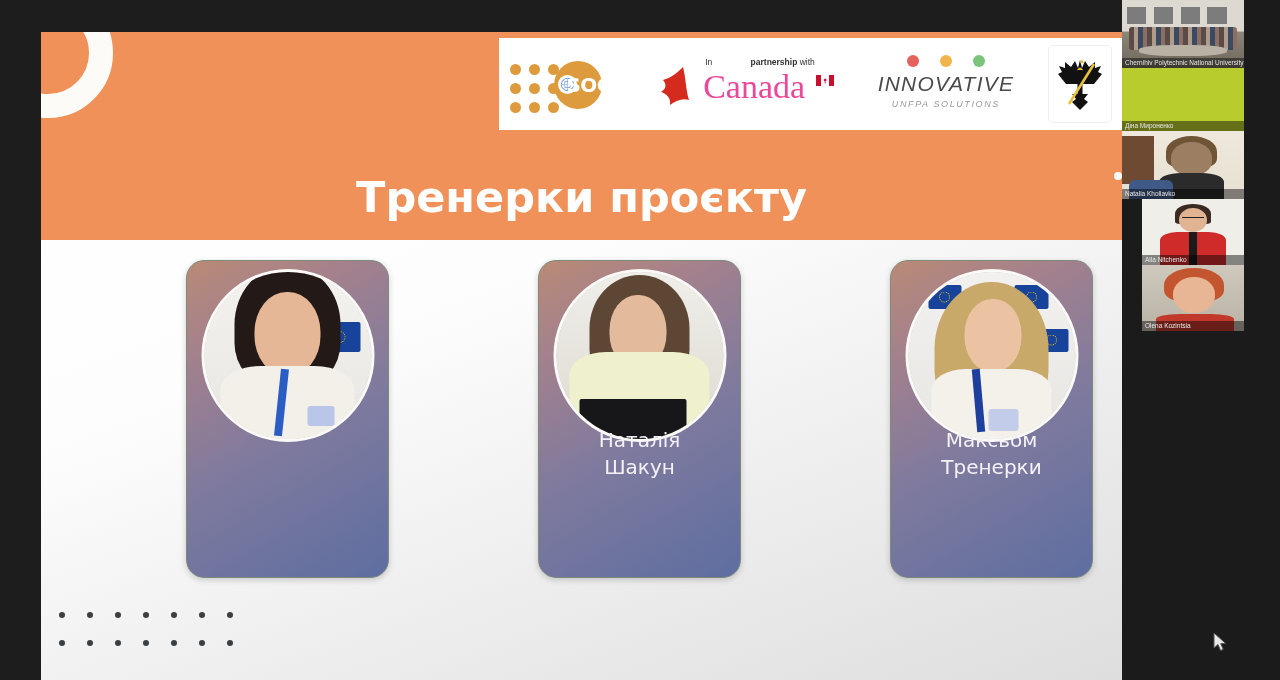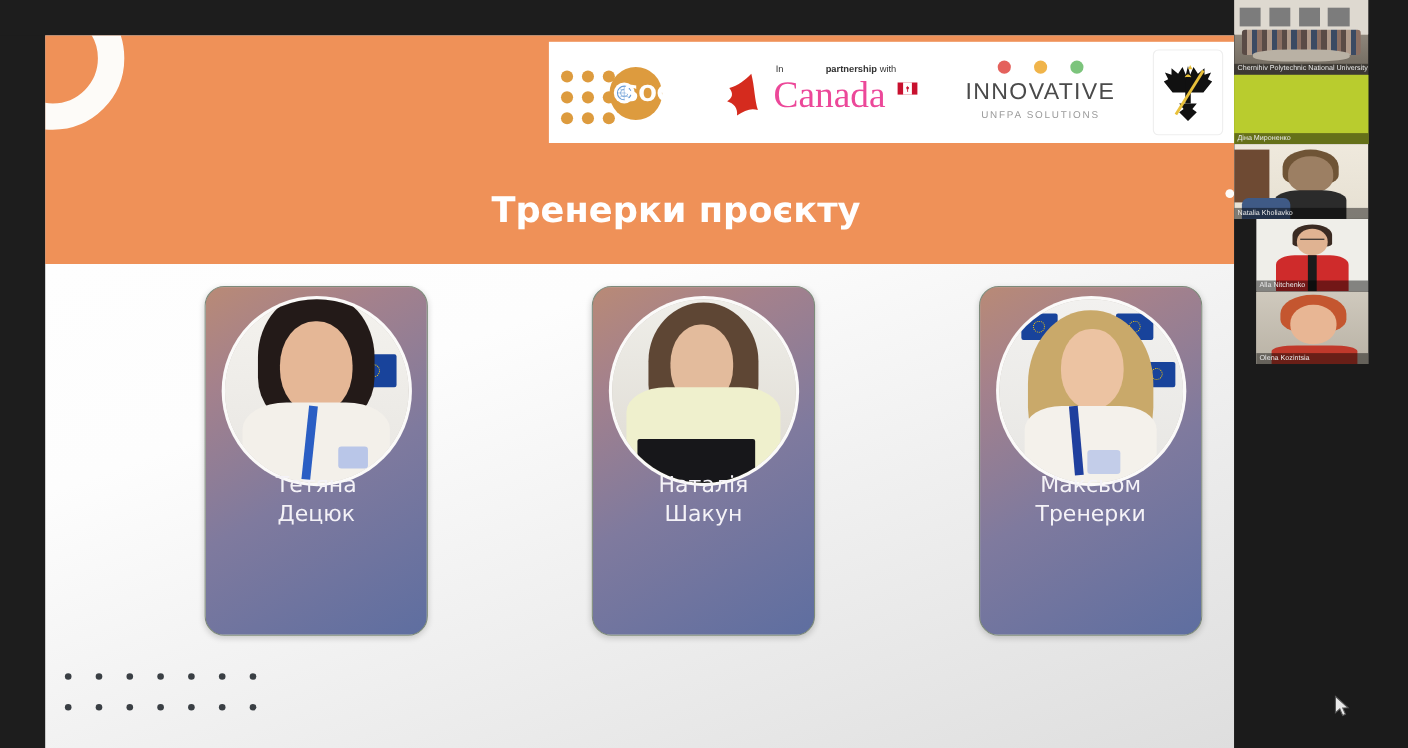--- a/index.html
+++ b/index.html
@@ -86,21 +86,21 @@
   }
   #canada-flag::before {
     content:""; position:absolute; left:5px; top:0; width:8px; height:11px; background:#fff;
   }
   #canada-flag::after {
     content:""; position:absolute; left:7px; top:2.5px; width:4px; height:6px;
     background:#c8102e; clip-path:polygon(50% 0,62% 30%,85% 22%,72% 52%,100% 58%,58% 62%,62% 100%,38% 100%,42% 62%,0 58%,28% 52%,15% 22%,38% 30%);
   }
 
   
-  #logo-innov { position:relative; width:160px; height:62px; text-align:center; }
+  #logo-innov { position:relative; width:160px; height:62px; text-align:center;font-style:italic; }
   #innov-dots { display:flex; gap:21px; justify-content:center; margin-top:2px; }
   #innov-dots i { width:12px; height:12px; border-radius:50%; display:block; }
   #innov-name {
     font-family:"Liberation Sans", sans-serif;
     font-size:21px; color:#4a4a4a; letter-spacing:1.2px; margin-top:5px;
   }
   #innov-sub {
     font-family:"Liberation Sans", sans-serif;
     font-size:9px; color:#9a9a9a; letter-spacing:1.6px; margin-top:3px;
   }
@@ -110,23 +110,22 @@
     position:relative; width:62px; height:76px;
     background:#fff; border-radius:4px; box-shadow:0 0 0 1px #eee;
     display:flex; align-items:center; justify-content:center;
   }
 
   
   #slide-title {
     position:absolute; left:0; top:140px; width:1081px;
     text-align:center;
     font-family:"DejaVu Sans", sans-serif;
-    font-size:32px; font-weight:bold; color:#ffffff;
+    font-size:43px; font-weight:bold; color:#ffffff;
     letter-spacing:0px;
-    margin-left:33px;
   }
   #title-dot {
     position:absolute; left:1073px; top:140px; width:8px; height:8px;
     border-radius:50%; background:#fdfbf8;
   }
 
   
   #cards { position:absolute; left:0; top:228px; width:1081px; height:320px; }
   .card {
     position:absolute; top:0; width:203px; height:318px;
@@ -347,24 +346,20 @@
             <div class="ph" id="ph1">
               <div class="bg"></div>
                 <div class="euflag"></div>
               <div class="hair"></div>
                 <div class="face"></div>
               <div class="torso"></div>
                 <div class="lany"></div>
                 <div class="badge"></div>
             </div>
           </div>
-          <div class="card-name">
-            <span>Тетяна</span><br>
-            <span>Децюк</span>
-          </div>
         </div>
 
         <div class="card c2">
           <div class="card-photo">
             <div class="ph" id="ph2">
               <div class="bg"></div>
               <div class="hair"></div>
                 <div class="face"></div>
               <div class="torso"></div>
                 <div class="laptop"></div>

